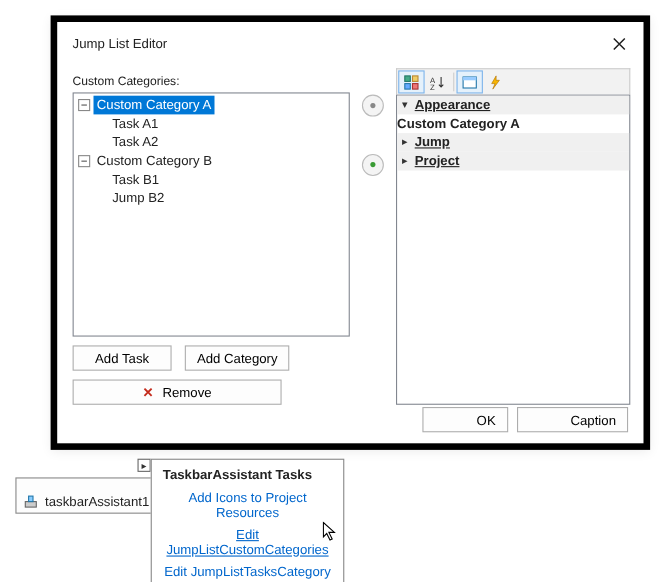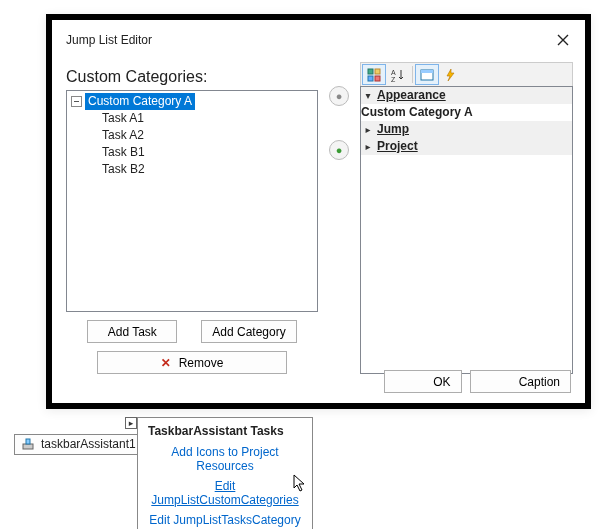--- a/index.html
+++ b/index.html
@@ -32,21 +32,21 @@
     cursor: pointer;
   }
   .close-btn svg { width: 12px; height: 12px; }
 
   .body {
     display: flex;
     padding: 6px 12px 8px 14px;
     gap: 8px;
   }
   .left-pane { width: 252px; }
-  .label { margin: 6px 0 4px 0; font-size: 16px; }
+  .label { margin: 6px 0 4px 0; font-size: 11px; }
   .tree {
     border: 1px solid #828790;
     background: #fff;
     height: 222px;
     padding: 2px 0;
     overflow: hidden;
     font-size: 12px;
   }
   .tree-row {
     display: flex; align-items: center;
@@ -62,21 +62,21 @@
     flex-shrink: 0;
   }
   .expander::before, .expander::after {
     content: ""; position: absolute; background: #555;
   }
   .expander::before { left: 2px; right: 2px; top: 4px; height: 1px; }
   .node-label { padding: 0 3px; white-space: nowrap; }
   .node-label.selected { background: #0078d7; color: #fff; }
   .child-indent { width: 28px; flex-shrink: 0; }
 
-  .btn-row { display: flex; gap: 24px; margin-top: 8px; justify-content: center; }
+  .btn-row { display: flex; gap: 12px; margin-top: 8px; justify-content: flex-start; }
   .btn {
     border: 1px solid #adadad;
     background: #fdfdfd;
     height: 23px;
     min-width: 90px;
     padding: 0 10px;
     font: inherit;
     display: inline-flex; align-items: center; justify-content: center;
     cursor: pointer;
   }
@@ -155,21 +155,21 @@
     display: flex; gap: 8px;
   }
   .btn.small { min-width: 74px; padding-left: 48px; }
 
   
   .tray-item {
     position: absolute;
     left: 14px; top: 434px;
     border: 1px solid #888;
     background: #fdfdfd;
-    padding: 2px 8px 3px 6px;
+    padding: 14px 8px 3px 6px;
     display: flex; align-items: center; gap: 6px;
     font-size: 12px;
   }
   .tray-icon {
     width: 14px; height: 14px;
     display: flex; align-items: center; justify-content: center;
   }
   .smart-arrow {
     position: absolute;
     left: 125px; top: 417px;
@@ -232,26 +232,30 @@
         <div class="tree-row">
           <span class="child-indent"></span>
           <span class="node-label">Task A1</span>
         </div>
         <div class="tree-row">
           <span class="child-indent"></span>
           <span class="node-label">Task A2</span>
         </div>
 
         <div class="tree-row">
+          <span class="expander"></span>
+          <span class="node-label">Custom Category B</span>
+        </div>
+        <div class="tree-row">
           <span class="child-indent"></span>
           <span class="node-label">Task B1</span>
         </div>
         <div class="tree-row">
           <span class="child-indent"></span>
-          <span class="node-label">Task B2</span>
+          <span class="node-label">Jump B2</span>
         </div>
       </div>
 
       <div class="btn-row">
         <button class="btn">Add Task</button>
         <button class="btn">Add Category</button>
       </div>
       <div class="btn-row">
         <button class="btn remove">
           <span class="x-icon">✕</span>

